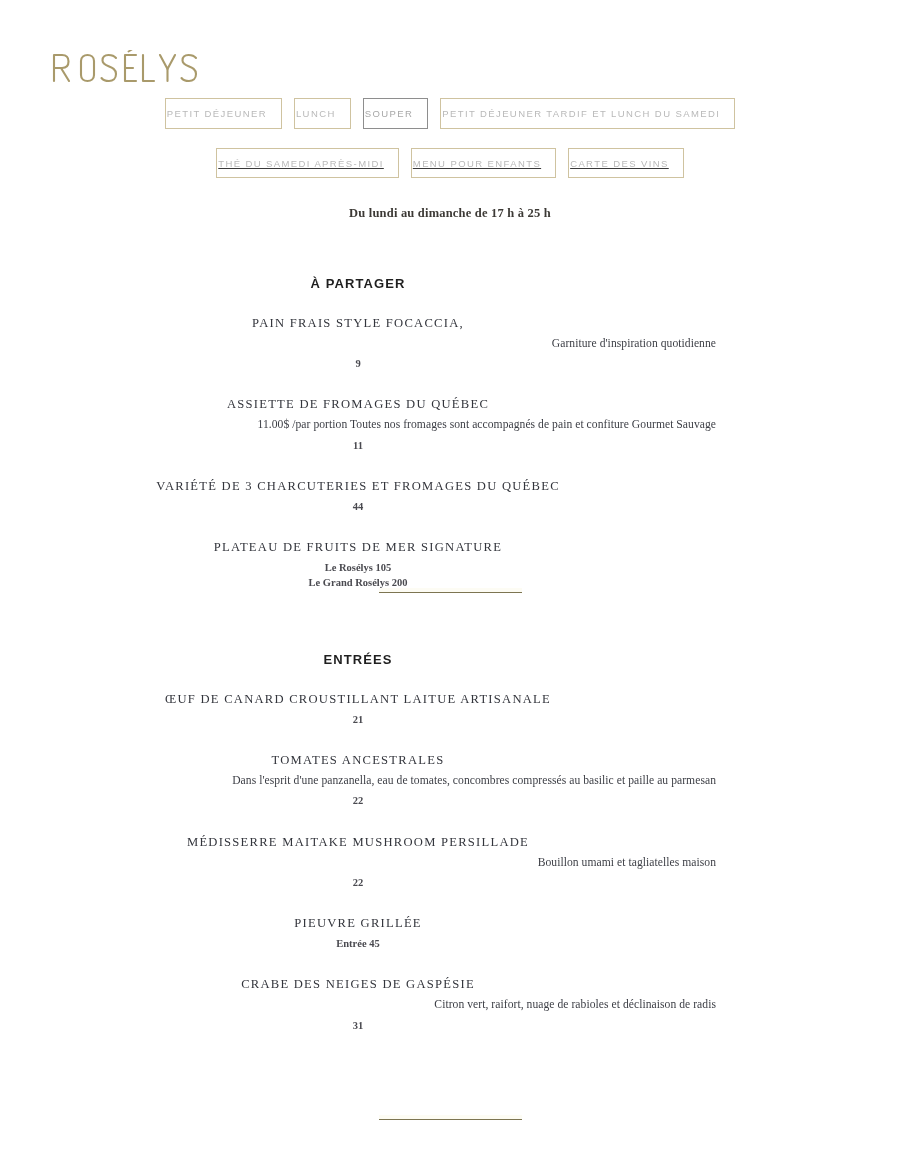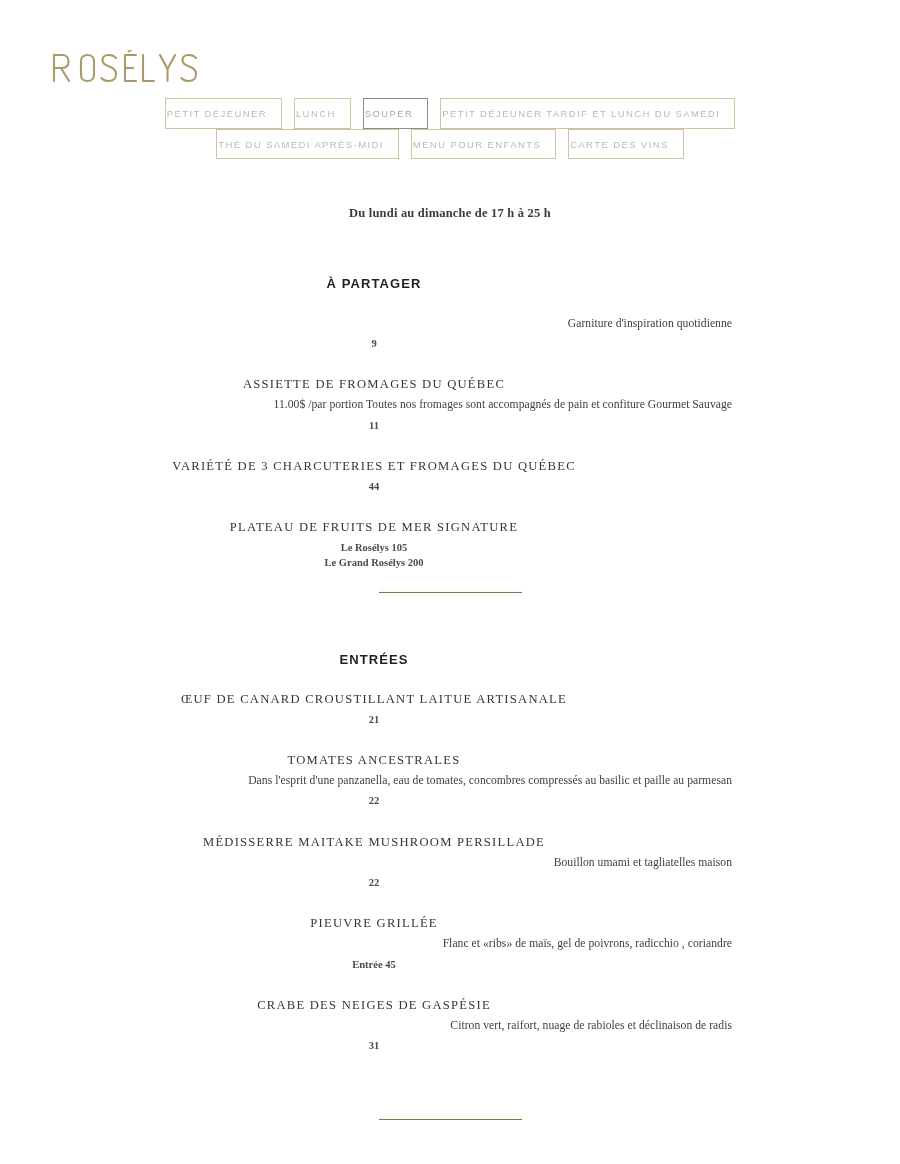--- a/index.html
+++ b/index.html
@@ -33,21 +33,21 @@
     left: 0;
     top: 98px;
     width: 900px;
   }
   .nav-row {
     display: flex;
     justify-content: center;
     align-items: flex-start;
     gap: 12px;
   }
-  .nav-row.row2 { margin-top: 0; }
+  .nav-row.row2 { margin-top: 19px; text-decoration: underline; }
   .tab {
     border: 1px solid #cfc3a0;
     background: #ffffff;
     color: #b9b9b9;
     font-family: "Liberation Sans", sans-serif;
     font-size: 9.5px;
     letter-spacing: 1.4px;
     text-transform: uppercase;
     padding: 10px 14px 9px 1px;
     line-height: 1;
@@ -77,21 +77,21 @@
   
   .section-title {
     text-align: center;
     font-family: "Liberation Sans", sans-serif;
     font-weight: bold;
     font-size: 13px;
     letter-spacing: 1.1px;
     color: #1f1f1f;
   }
 
-  .menu-section { position: absolute; left: 16px; width: 716px; }
+  .menu-section { position: absolute; left: 0; width: 716px; }
   #section-a-partager { top: 265px; }
   #section-entrees   { top: 641px; }
 
   .items { margin-top: 24px; }
 
   .item { text-align: center; margin-bottom: 25px; }
   .item:last-child { margin-bottom: 0; }
 
   .item-name {
     font-family: "Liberation Serif", serif;
@@ -178,20 +178,21 @@
       <button class="tab">CARTE DES VINS</button>
     </div>
 </nav>
 
 <div class="hours">Du lundi au dimanche de 17 h à 25 h</div>
 
 <section class="menu-section" id="section-a-partager">
   <h2 class="section-title">À PARTAGER</h2>
   <div class="items">
       <div class="item">
+        <div class="item-name">PAIN FRAIS STYLE FOCACCIA,</div>
         <div class="item-desc">Garniture d'inspiration quotidienne</div>
         <div class="item-price">
           <span class="price-line">9</span>
         </div>
       </div>
       <div class="item">
         <div class="item-name">ASSIETTE DE FROMAGES DU QUÉBEC</div>
         <div class="item-desc">11.00$ /par portion Toutes nos fromages sont accompagnés de pain et confiture Gourmet Sauvage</div>
         <div class="item-price">
           <span class="price-line">11</span>
@@ -235,21 +236,20 @@
       </div>
       <div class="item">
         <div class="item-name">MÉDISSERRE MAITAKE MUSHROOM PERSILLADE</div>
         <div class="item-desc">Bouillon umami et tagliatelles maison</div>
         <div class="item-price">
           <span class="price-line">22</span>
         </div>
       </div>
       <div class="item">
         <div class="item-name">PIEUVRE GRILLÉE</div>
-        <div class="item-desc">Flanc et «ribs» de maïs, gel de poivrons, radicchio , coriandre</div>
         <div class="item-price">
           <span class="price-line">Entrée 45</span>
         </div>
       </div>
       <div class="item">
         <div class="item-name">CRABE DES NEIGES DE GASPÉSIE</div>
         <div class="item-desc">Citron vert, raifort, nuage de rabioles et déclinaison de radis</div>
         <div class="item-price">
           <span class="price-line">31</span>
         </div>

